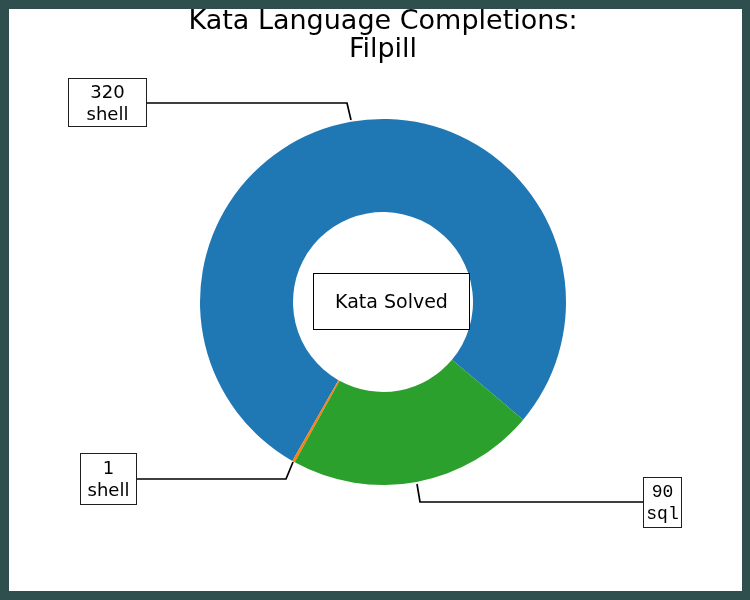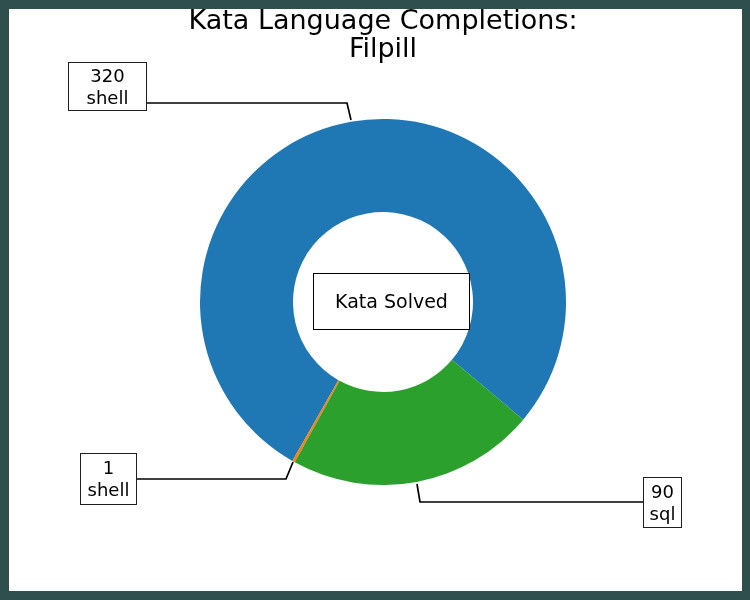--- a/index.html
+++ b/index.html
@@ -17,23 +17,23 @@
     text-align: center; font-size: 27px; line-height: 28px; color: #000;
     letter-spacing: 0px;
   }
 
   .ann {
     position: absolute; box-sizing: border-box;
     background: #ffffff; border: 1.6px solid #1f1f1f;
     display: flex; flex-direction: column; justify-content: center;
     text-align: center; font-size: 18px; line-height: 22px; color: #000;
   }
-  .ann-python { left: 68px;  top: 62px;  width: 79px; height: 49px; }
+  .ann-python { left: 68px;  top: 78px;  width: 79px; height: 49px; }
   .ann-shell  { left: 80px;  top: 453px; width: 57px; height: 52px; }
-  .ann-sql    { left: 643px; top: 477px; width: 39px; height: 51px; }
+  .ann-sql    { left: 643px; top: 477px; width: 39px; height: 51px; font-family: Liberation Mono, monospace; }
 
   .center-box {
     position: absolute; box-sizing: border-box;
     left: 313px; top: 273px; width: 157px; height: 57px;
     background: #ffffff; border: 1.8px solid #000;
     display: flex; flex-direction: column; justify-content: center;
     text-align: center; font-size: 19px; line-height: 25px; color: #000;
   }
 </style>
 </head>

